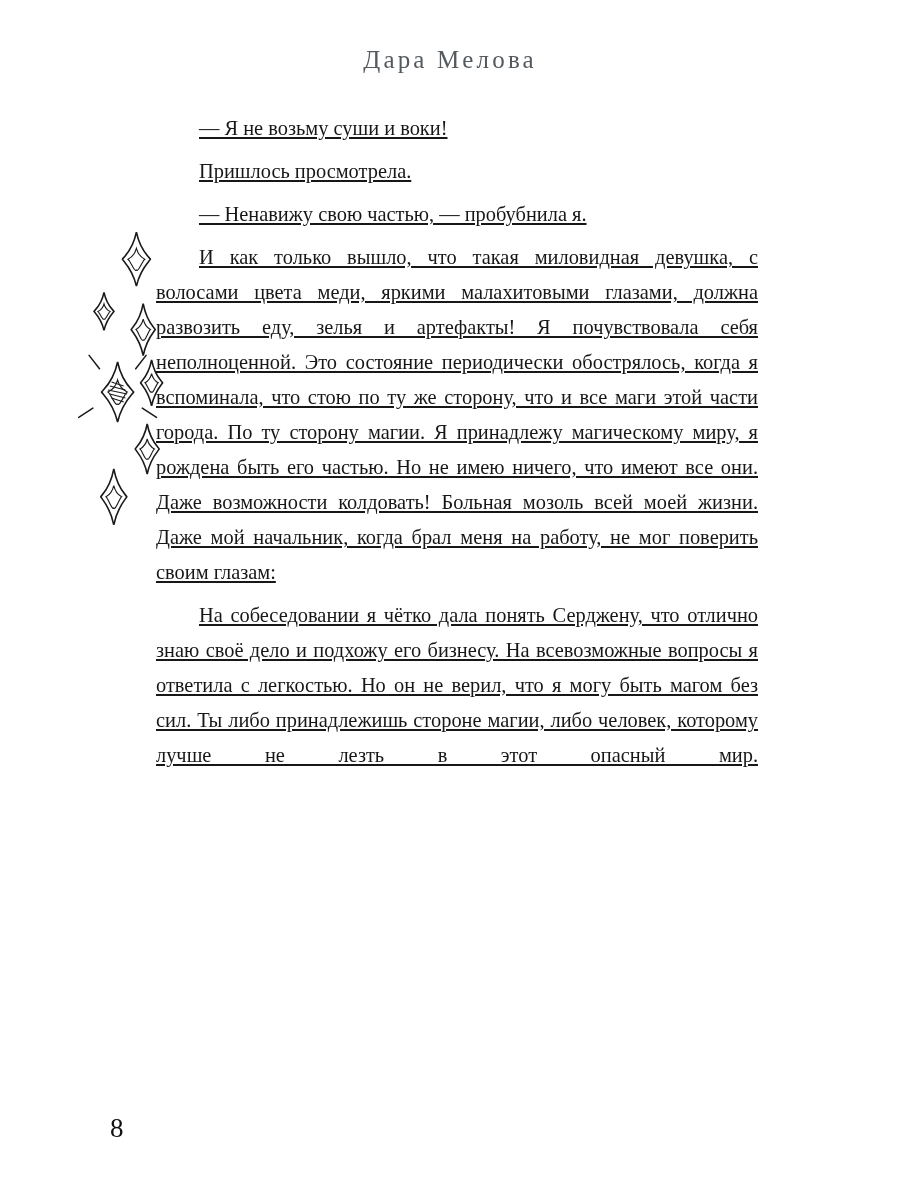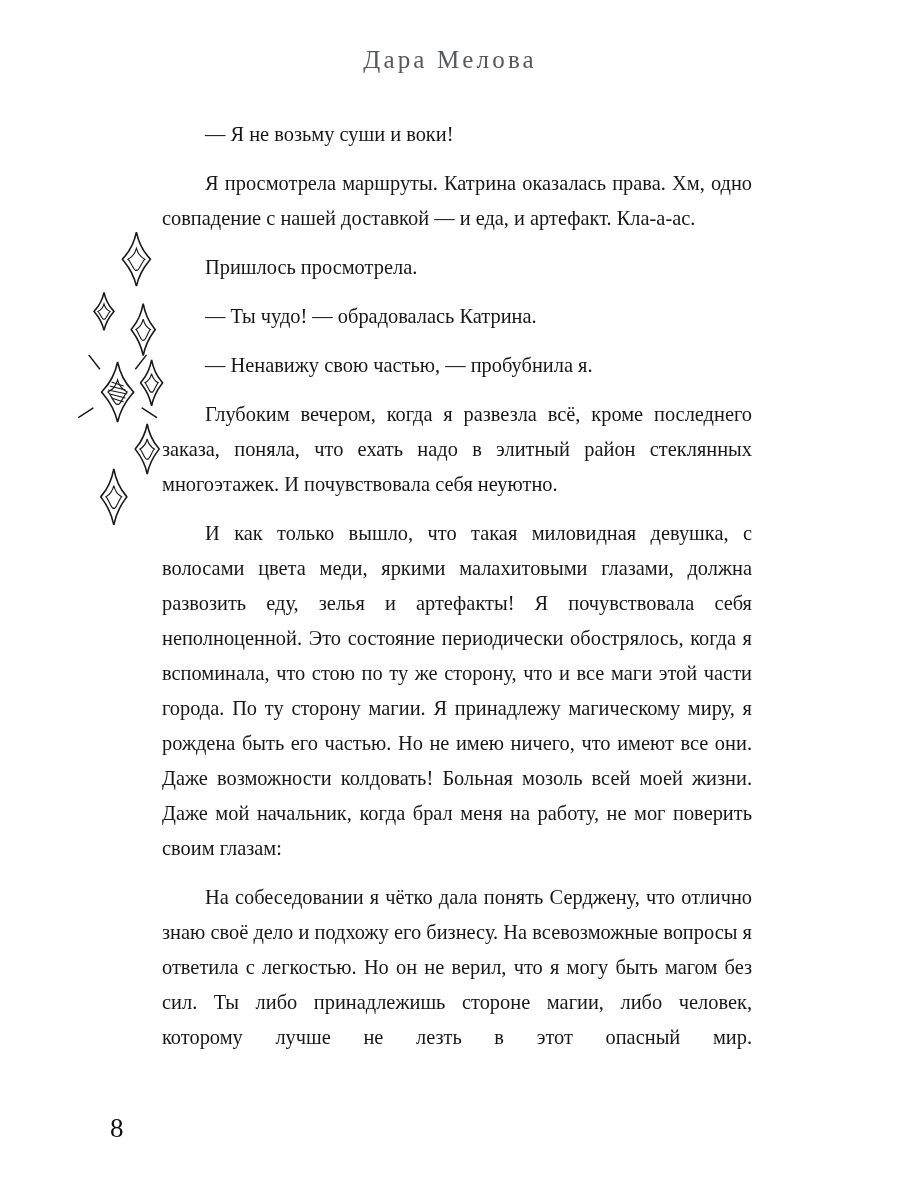--- a/index.html
+++ b/index.html
@@ -41,23 +41,24 @@
     width: 618px;
     font-size: 20.4px;
     line-height: 35px;
     color: #171717;
     text-align: justify;
     text-justify: inter-word;
     hyphens: manual;
   }
 
   .para {
-    margin: 14px;
+    margin: 8px;
     text-indent: 43px;
     text-align: justify;
+    text-decoration: underline;
   }
 
   .para:last-child {
     text-align: justify;
   }
 
   
   .para.last-justified {
     text-align-last: justify;
   }
@@ -144,24 +145,21 @@
       <span class="sparkle" style="left: 80px; top: 452px; width: 26px; height: 56px;">
         <svg width="67.60000000000001" height="89.60000000000001" viewBox="-20.8 -16.8 67.60000000000001 89.60000000000001" xmlns="http://www.w3.org/2000/svg">
           <path d="M 13 0 C 16.64 19.599999999999998, 24.96 25.76, 26 28 C 24.96 30.240000000000002, 16.64 38.08, 13 56 C 9.36 38.08, 1.0399999999999991 30.240000000000002, 0 28 C 1.0399999999999991 25.76, 9.36 19.599999999999998, 13 0 Z" fill="none" stroke="#1a1a1a" stroke-width="1.6"></path>
           <path d="M 13 16.8 C 14.82 24.64, 18.85 26.88, 20.8 28 C 18.85 29.12, 14.82 41.72, 13 39.2 C 11.18 41.72, 7.15 29.12, 5.2 28 C 7.15 26.88, 11.18 24.64, 13 16.8 Z" fill="none" stroke="#1a1a1a" stroke-width="1.1"></path>
         </svg>
       </span>
     </div>
 
   <div class="text-block">
       <p class="para">— Я не возьму суши и воки!</p>
-      <p class="para">Я просмотрела маршруты. Катрина оказалась права. Хм, одно совпадение с нашей доставкой — и еда, и артефакт. Кла-а-ас.</p>
       <p class="para">Пришлось просмотрела.</p>
-      <p class="para">— Ты чудо! — обрадовалась Катрина.</p>
       <p class="para">— Ненавижу свою частью, — пробубнила я.</p>
-      <p class="para">Глубоким вечером, когда я развезла всё, кроме последнего заказа, поняла, что ехать надо в элитный район стеклянных многоэтажек. И почувствовала себя неуютно.</p>
       <p class="para">И как только вышло, что такая миловидная девушка, с волосами цвета меди, яркими малахитовыми глазами, должна развозить еду, зелья и артефакты! Я почувствовала себя неполноценной. Это состояние периодически обострялось, когда я вспоминала, что стою по ту же сторону, что и все маги этой части города. По ту сторону магии. Я принадлежу магическому миру, я рождена быть его частью. Но не имею ничего, что имеют все они. Даже возможности колдовать! Больная мозоль всей моей жизни. Даже мой начальник, когда брал меня на работу, не мог поверить своим глазам:</p>
       <p class="para last-justified">На собеседовании я чётко дала понять Серджену, что отлично знаю своё дело и подхожу его бизнесу. На всевозможные вопросы я ответила с легкостью. Но он не верил, что я могу быть магом без сил. Ты либо принадлежишь стороне магии, либо человек, которому лучше не лезть в этот опасный мир.</p>
     </div>
 
   <div class="folio">8</div>
 
 </div>
 
 </body></html>

